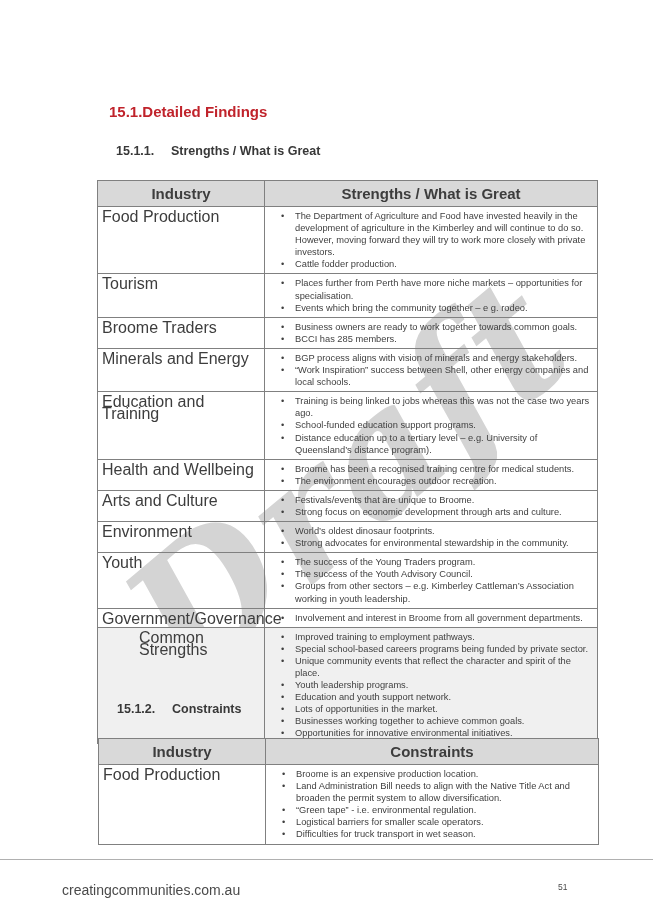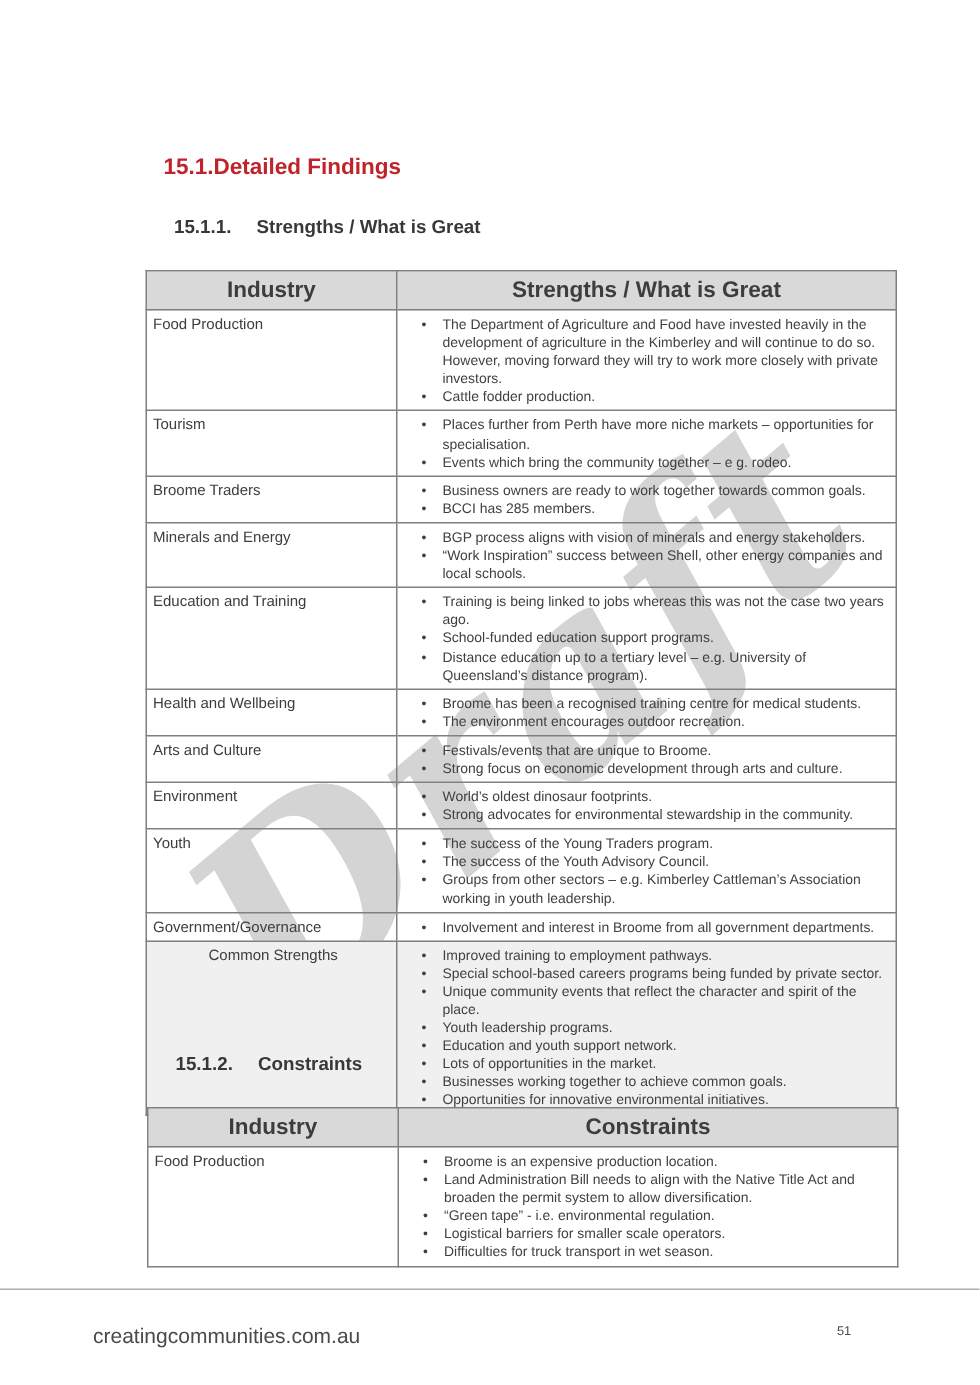--- a/index.html
+++ b/index.html
@@ -52,21 +52,21 @@
     font-size:15px; font-weight:bold; color:#3d3d3d;
     padding:4px 2px; text-align:center;
   }
   .findings-table td {
     border:1px solid var(--border);
     vertical-align:top;
     padding:2px 4px;
     background:transparent;
   }
   td.industry-cell {
-    font-size:10px; color:#3d3d3d; padding-top:4px; line-height:12px;
+    font-size:16px; color:#3d3d3d; padding-top:4px; line-height:12px;
   }
   td.details-cell ul {
     margin:0; padding:1px 2px 1px 12px; list-style:none;
   }
   td.details-cell li {
     position:relative; padding-left:14px;
     font-size:9.3px; line-height:12.1px; color:#3f3f3f;
   }
   td.details-cell li::before {
     content:"\2022";

